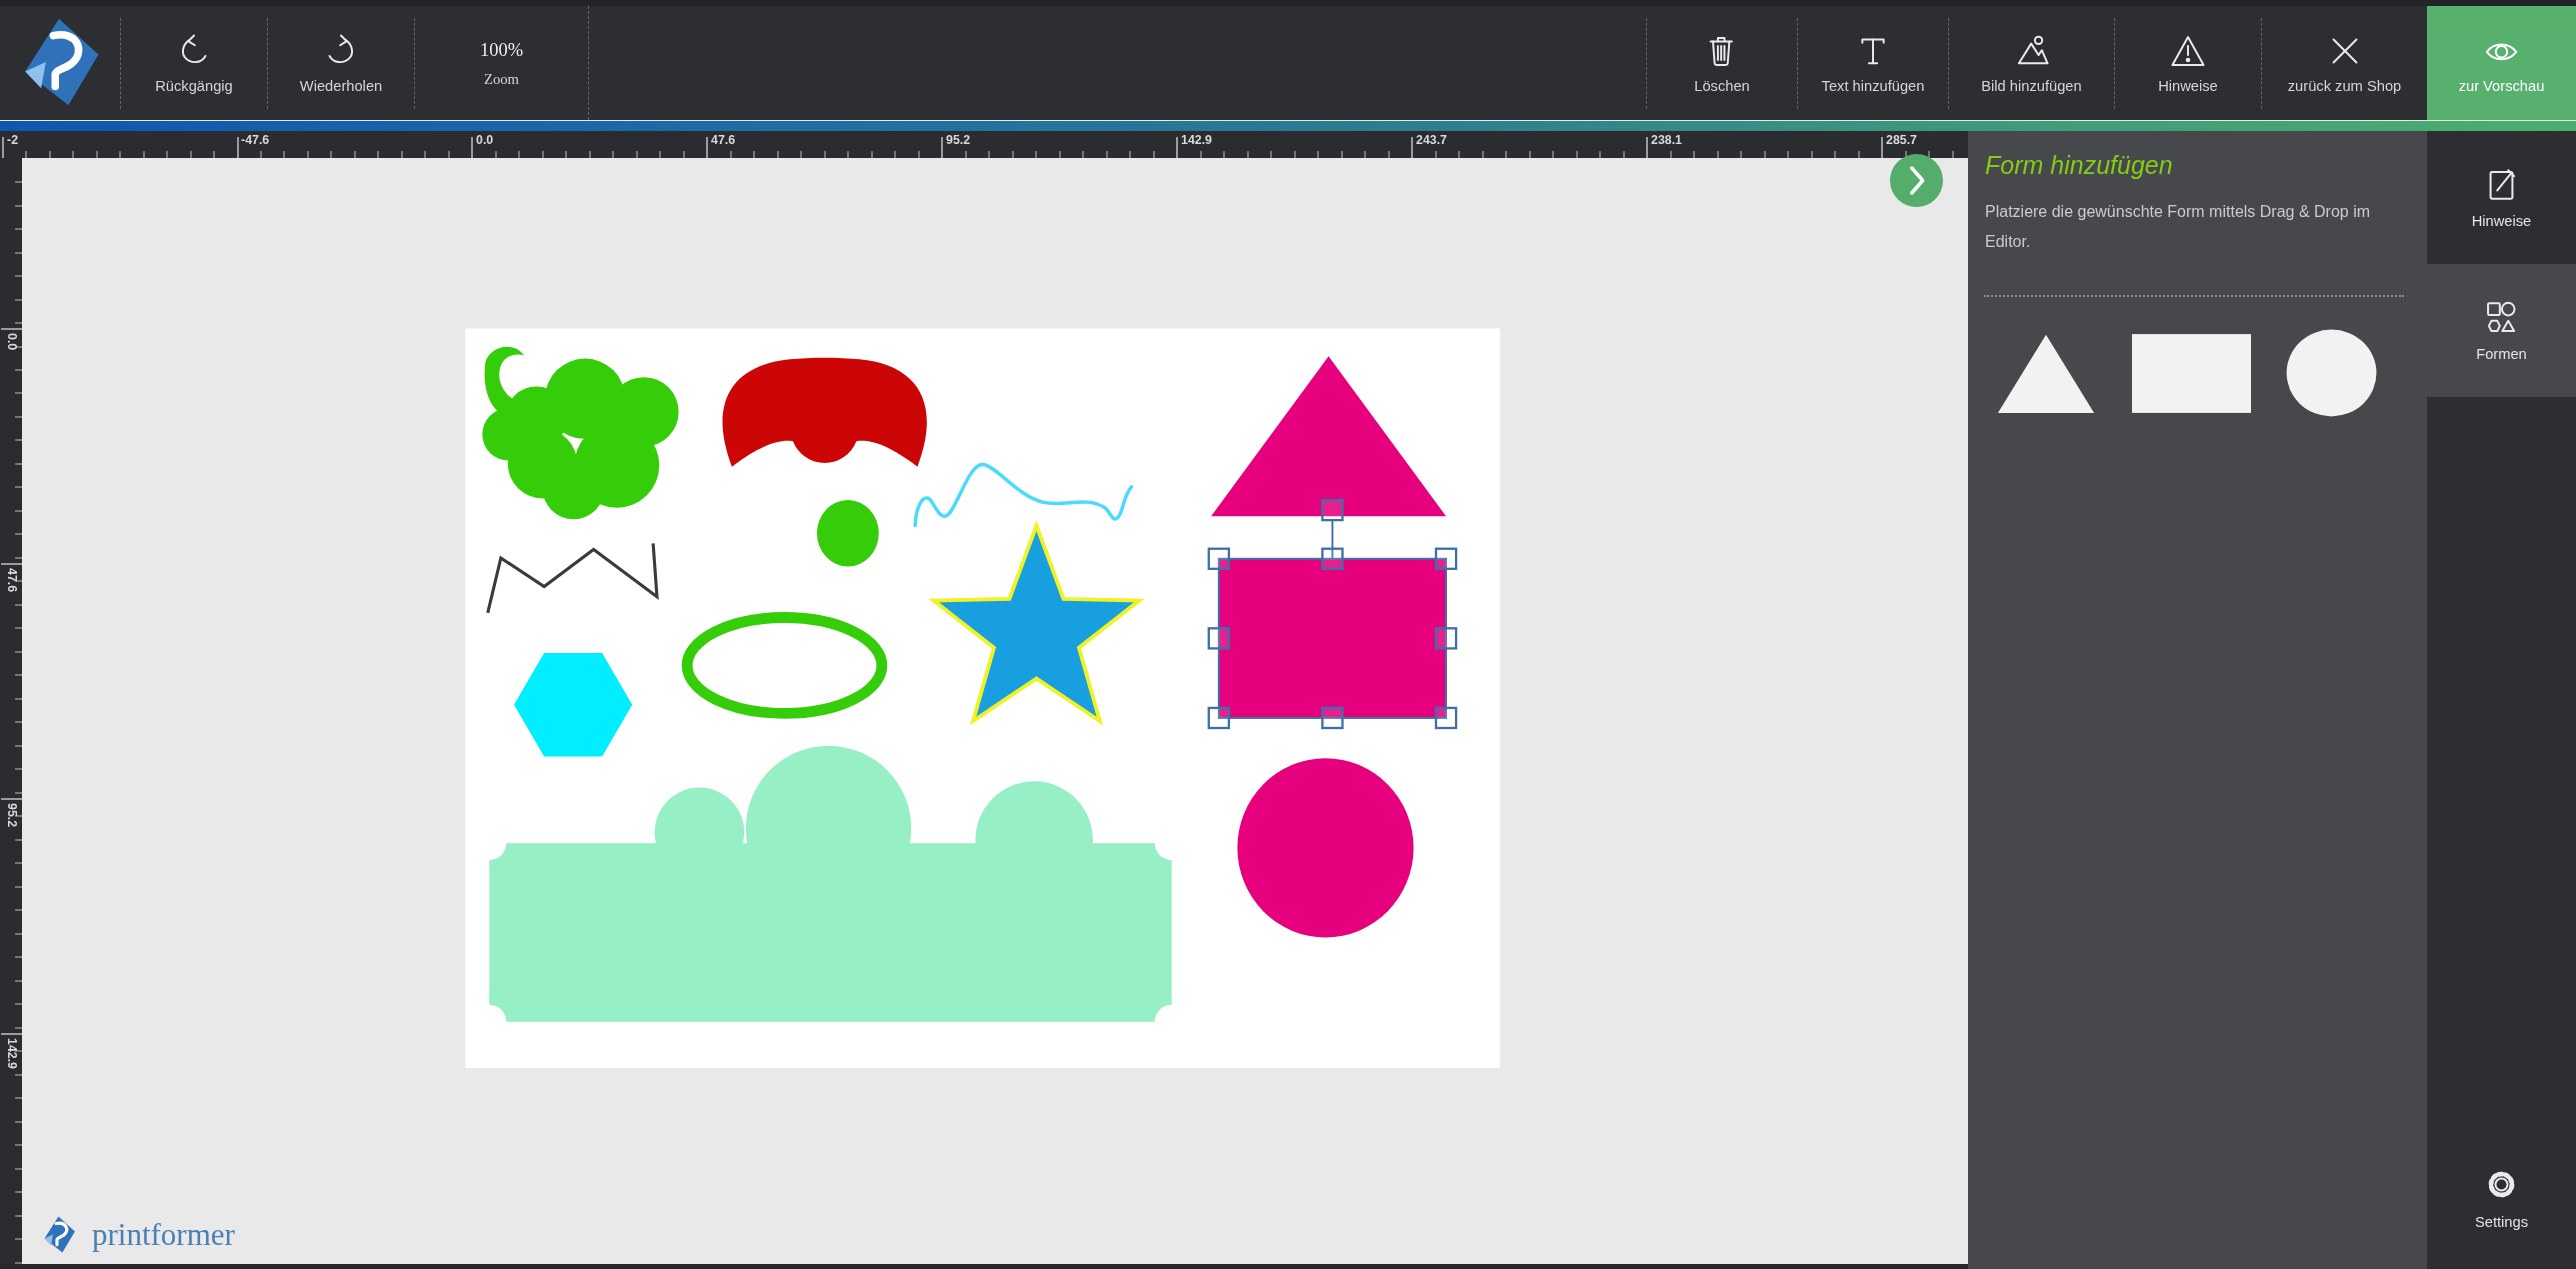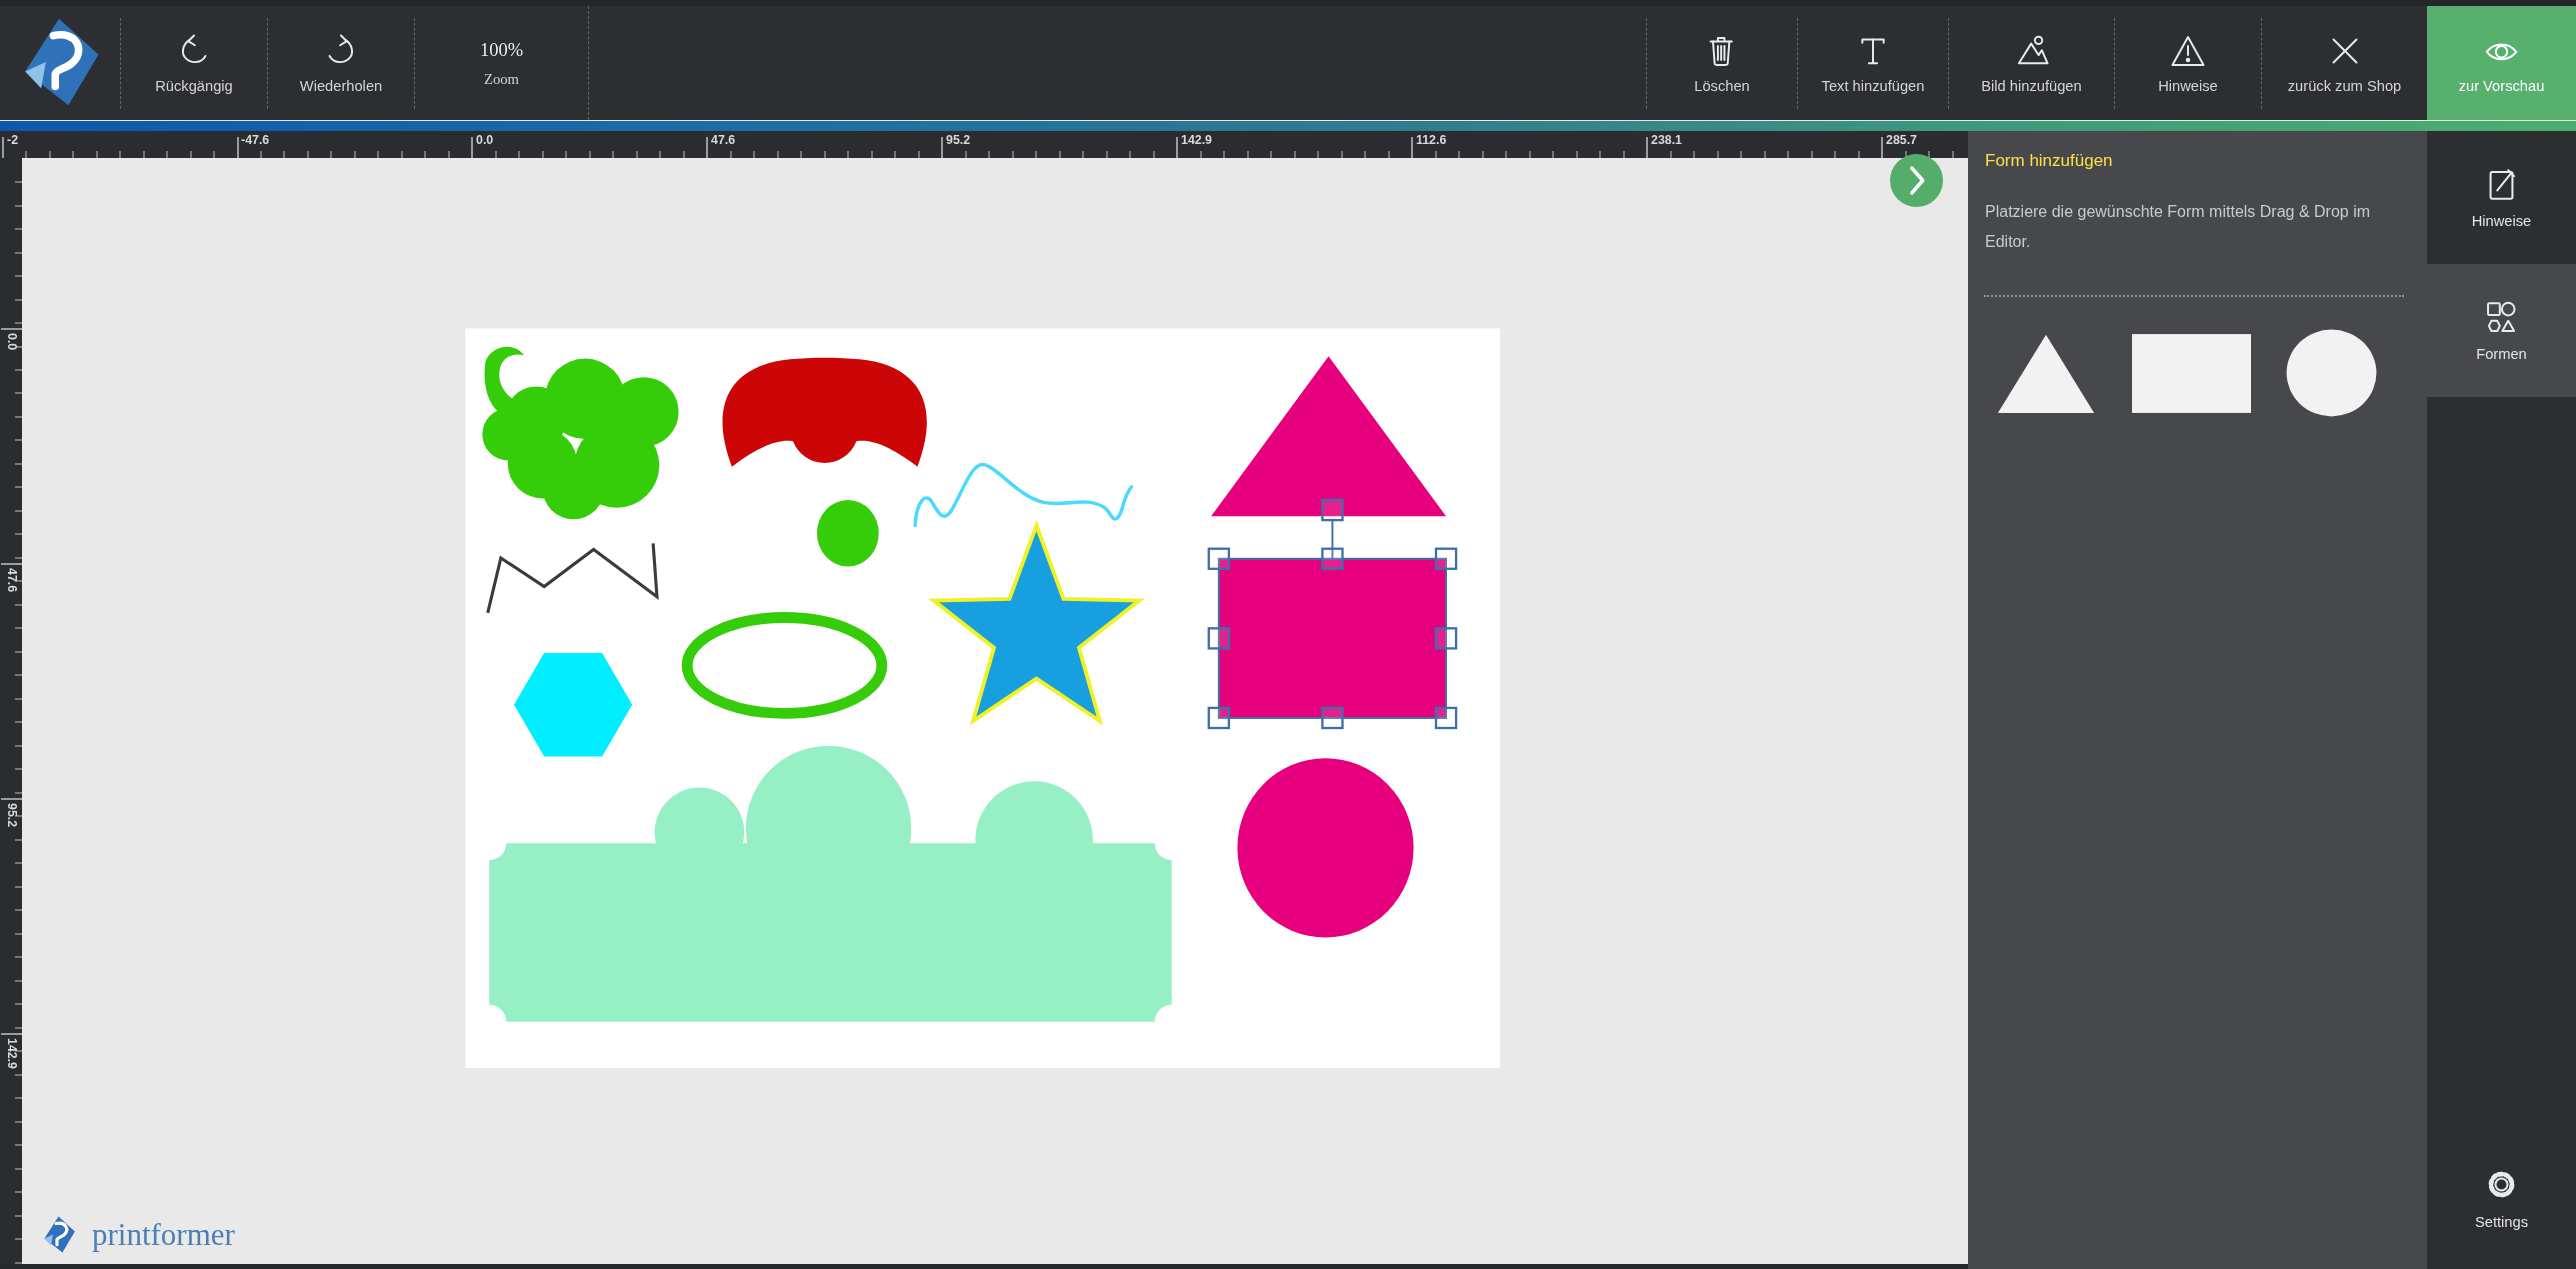--- a/index.html
+++ b/index.html
@@ -54,21 +54,21 @@
   .next-btn { position:absolute; left:1890px; top:154px; width:53px; height:53px; border-radius:50%;
      background:#55ad6c; border:none; cursor:pointer; z-index:4; display:flex; align-items:center; justify-content:center; }
   .next-btn svg { width:53px; height:53px; stroke:#fff; stroke-width:4.5; fill:none; stroke-linecap:round; stroke-linejoin:round; }
 
   .brand { position:absolute; left:39px; top:1215px; display:flex; align-items:center; gap:14px; z-index:4; }
   .brand .blogo { width:39px; height:39px; }
   .brand .btext { font-family:"Liberation Serif", serif; font-size:31px; color:#4a7fb5; }
 
   
   .panel { position:absolute; left:1968px; top:131px; width:459px; height:1138px; background:#46484c; z-index:5; }
-  .panel-title { position:absolute; left:17px; top:20px; font-size:17px; color:#fde047; font-weight:normal; }
+  .panel-title { position:absolute; left:17px; top:20px; font-size:25px; color:#84cc16; font-weight:normal;font-style:italic; }
   .panel-desc { position:absolute; left:17px; top:66px; width:410px; font-size:16px; line-height:30px; color:#c9cbcd; }
   .dotted-sep { position:absolute; left:15.5px; top:164px; width:420px; border-top:2.3px dotted #8e9093; }
   .thumbs { position:absolute; left:26px; top:192px; width:410px; height:100px;
             display:flex; align-items:center; gap:34px; }
   .thumb { cursor:grab; }
   .thumb svg { display:block; }
 
   
   .sidebar { position:absolute; left:2427px; top:131px; width:149px; height:1138px; background:#2c2e32; z-index:5; }
   .side-tab { width:149px; height:133px; display:flex; flex-direction:column; align-items:center;
@@ -290,21 +290,21 @@
       <span class="rlbl" style="left: 241px;">-47.6</span>
       <div class="tick-h major" style="left: 471px;"></div>
       <span class="rlbl" style="left: 476px;">0.0</span>
       <div class="tick-h major" style="left: 706px;"></div>
       <span class="rlbl" style="left: 711px;">47.6</span>
       <div class="tick-h major" style="left: 941px;"></div>
       <span class="rlbl" style="left: 946px;">95.2</span>
       <div class="tick-h major" style="left: 1176px;"></div>
       <span class="rlbl" style="left: 1181px;">142.9</span>
       <div class="tick-h major" style="left: 1411px;"></div>
-      <span class="rlbl" style="left: 1416px;">112.6</span>
+      <span class="rlbl" style="left: 1416px;">243.7</span>
       <div class="tick-h major" style="left: 1646px;"></div>
       <span class="rlbl" style="left: 1651px;">238.1</span>
       <div class="tick-h major" style="left: 1881px;"></div>
       <span class="rlbl" style="left: 1886px;">285.7</span>
     </div>
   <div class="ruler-v">
       <div class="tick-v" style="top: 23px;"></div>
       <div class="tick-v" style="top: 47px;"></div>
       <div class="tick-v" style="top: 70px;"></div>
       <div class="tick-v" style="top: 94px;"></div>

